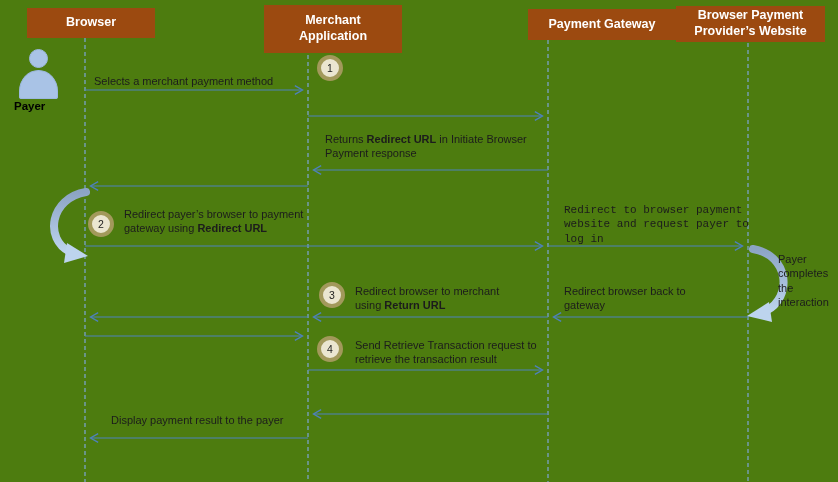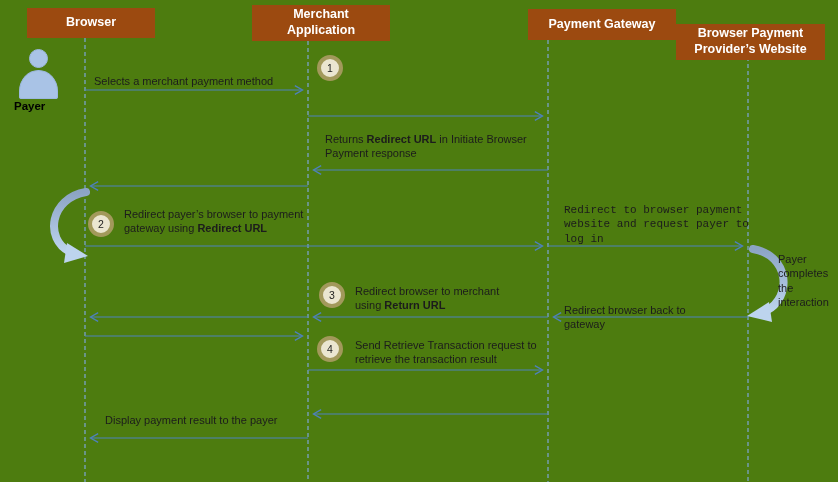--- a/index.html
+++ b/index.html
@@ -125,28 +125,28 @@
       <line x1="85" y1="336" x2="302" y2="336" marker-end="url(#arr)"></line>
       <line x1="308" y1="370" x2="542" y2="370" marker-end="url(#arr)"></line>
       <line x1="548" y1="414" x2="314" y2="414" marker-end="url(#arr)"></line>
       <line x1="308" y1="438" x2="91" y2="438" marker-end="url(#arr)"></line>
     </g>
   </svg>
 
   <div class="actor-box" style="left:27px;  top:8px; width:128px; height:30px;">
     <span>Browser</span>
   </div>
-  <div class="actor-box" style="left:252px; top:5px; width:138px; height:36px;">
+  <div class="actor-box" style="left:264px; top:5px; width:138px; height:48px;">
     <span>Merchant
 Application</span>
   </div>
   <div class="actor-box" style="left:528px; top:9px; width:148px; height:31px;">
     <span>Payment Gateway</span>
   </div>
-  <div class="actor-box" style="left:676px; top:24px; width:149px; height:36px;">
+  <div class="actor-box" style="left:676px; top:6px; width:149px; height:36px;">
     <span>Browser Payment
 Provider’s Website</span>
   </div>
 
   <div id="payer">
     <div class="head"></div>
     <div class="body"></div>
   </div>
   <div id="payer-label">Payer</div>
 
@@ -173,25 +173,25 @@
 gateway using </span><b>Redirect URL</b></div>
 
   <div class="msg" style="left:564px; top:203px; width:200px;font-family:Liberation Mono, monospace;">Redirect to browser payment
 website and request payer to log in</div>
 
   <div class="msg" style="left:778px; top:252px; width:60px;">Payer
 completes
 the
 interaction</div>
 
-  <div class="msg" style="left:564px; top:284px; width:170px;margin-top:19px;">Redirect browser back to
+  <div class="msg" style="left:564px; top:284px; width:170px;">Redirect browser back to
 gateway</div>
 
   <div class="msg" style="left:355px; top:284px; width:190px;"><span>Redirect browser to merchant
 using </span><b>Return URL</b></div>
 
   <div class="msg" style="left:355px; top:338px; width:220px;">Send Retrieve Transaction request to
 retrieve the transaction result</div>
 
 
-  <div class="msg" style="left:105px; top:413px; width:230px;">Display payment result to the payer</div>
+  <div class="msg" style="left:111px; top:413px; width:230px;">Display payment result to the payer</div>
 
 </div>
 
 </body></html>

